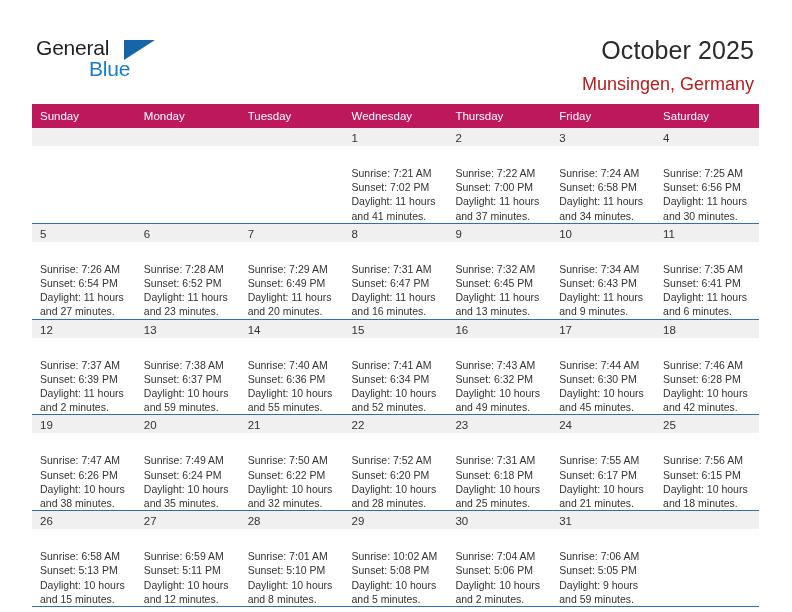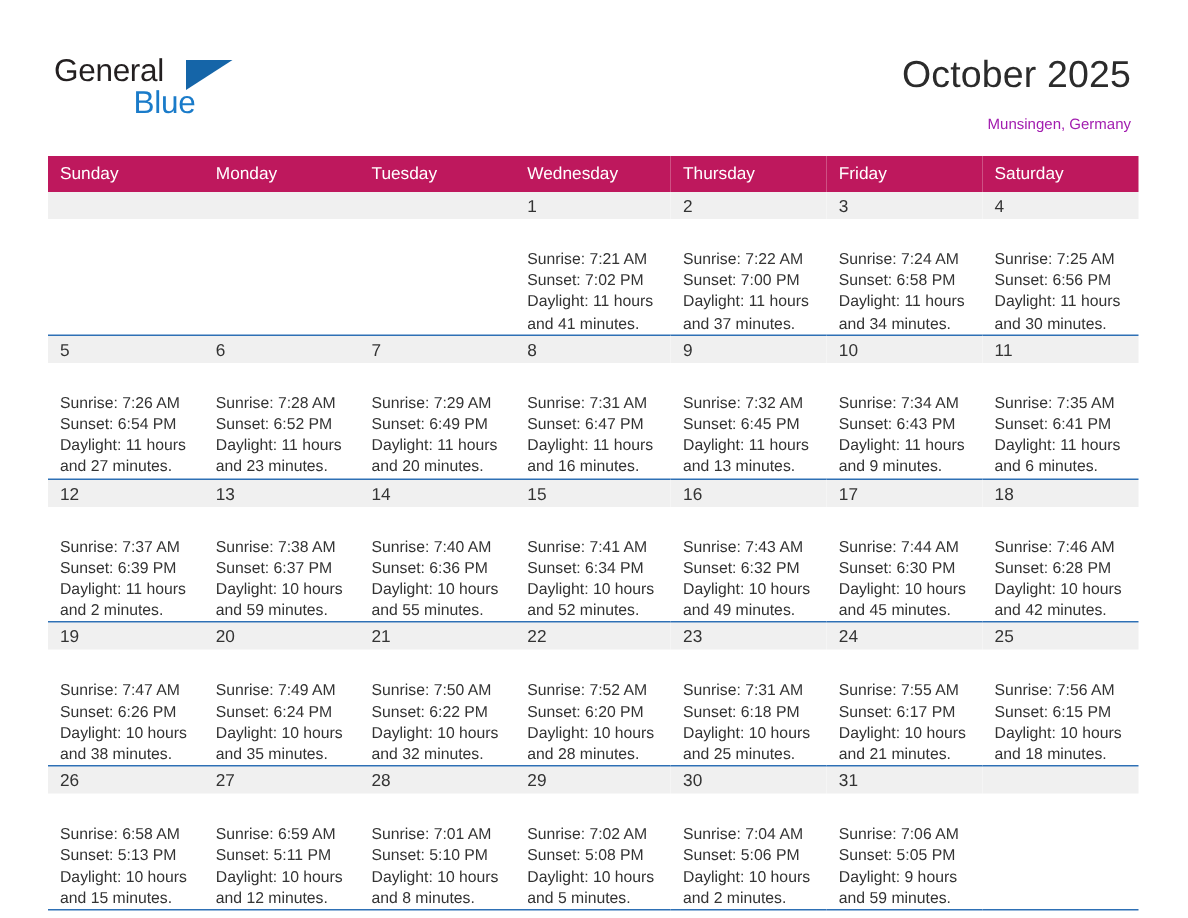--- a/index.html
+++ b/index.html
@@ -74,23 +74,23 @@
     margin-top: 11px;
   }
   .cal-title {
     font-size: 25px;
     font-weight: normal;
     color: #2b2b2b;
     line-height: 30px;
     letter-spacing: 0.1px;
   }
   .cal-subtitle {
-    font-size: 10px;
+    font-size: 18px;
     font-weight: normal;
-    color: #a21caf;
+    color: #b91c1c;
     line-height: 18px;
     margin-top: 10px;
   }
 
   
   .calendar {
     position: absolute;
     left: 32px;
     top: 104px;
     width: 727px;
@@ -464,21 +464,21 @@
             <div class="cell-body">
               <div>Sunrise: 7:01 AM</div>
               <div>Sunset: 5:10 PM</div>
               <div>Daylight: 10 hours</div>
               <div>and 8 minutes.</div>
             </div>
           </td>
           <td>
             <div class="daynum-band">29</div>
             <div class="cell-body">
-              <div>Sunrise: 7:02 AM</div>
+              <div>Sunrise: 10:02 AM</div>
               <div>Sunset: 5:08 PM</div>
               <div>Daylight: 10 hours</div>
               <div>and 5 minutes.</div>
             </div>
           </td>
           <td>
             <div class="daynum-band">30</div>
             <div class="cell-body">
               <div>Sunrise: 7:04 AM</div>
               <div>Sunset: 5:06 PM</div>

